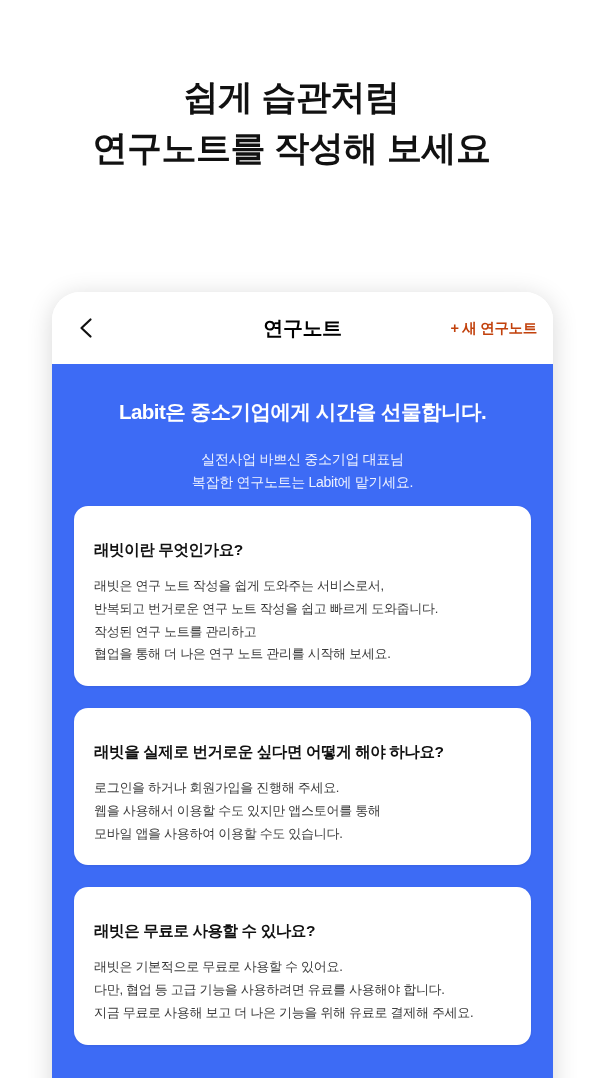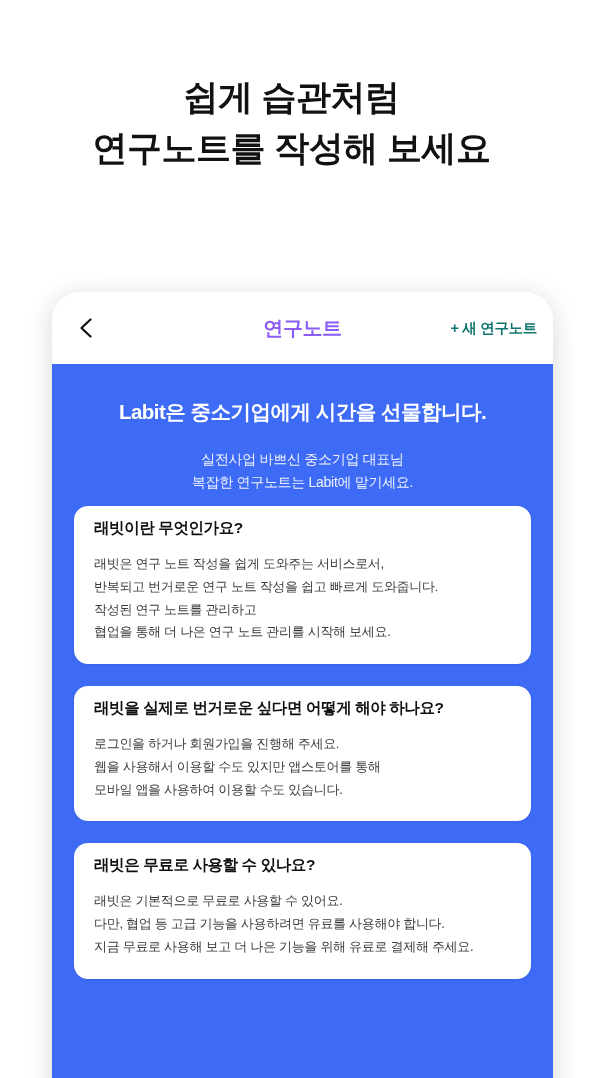--- a/index.html
+++ b/index.html
@@ -65,31 +65,31 @@
     cursor: pointer;
   }
   .back-icon svg { display: block; }
   .appbar-title {
     position: absolute;
     left: 0;
     width: 100%;
     text-align: center;
     font-size: 20px;
     font-weight: bold;
-    color: #8b5cf6;
+    color: #000000;
     letter-spacing: -0.4px;
   }
   .new-note-btn {
     position: absolute;
     right: 16px;
     top: 50%;
     transform: translateY(-50%);
     font-size: 14.5px;
     font-weight: bold;
-    color: #0f766e;
+    color: #c2410c;
     letter-spacing: -0.3px;
     cursor: pointer;
     white-space: nowrap;
   }
 
   
   .blue-area {
     background: #3d6bf5;
     padding: 34px 22px 0 22px;
     height: calc(100% - 72px);
@@ -111,21 +111,21 @@
     font-weight: normal;
     letter-spacing: -0.3px;
     margin-bottom: 12px;
   }
   .hero-sub .sline { display: block; }
 
   
   .faq-card {
     background: #ffffff;
     border-radius: 14px;
-    padding: 12px 20px 20px 20px;
+    padding: 34px 20px 20px 20px;
     margin-bottom: 22px;
     box-shadow: 0 1px 3px rgba(0,0,0,0.08);
   }
   .faq-q {
     font-size: 15.5px;
     font-weight: bold;
     color: #111111;
     letter-spacing: -0.4px;
     margin-bottom: 14px;
   }

